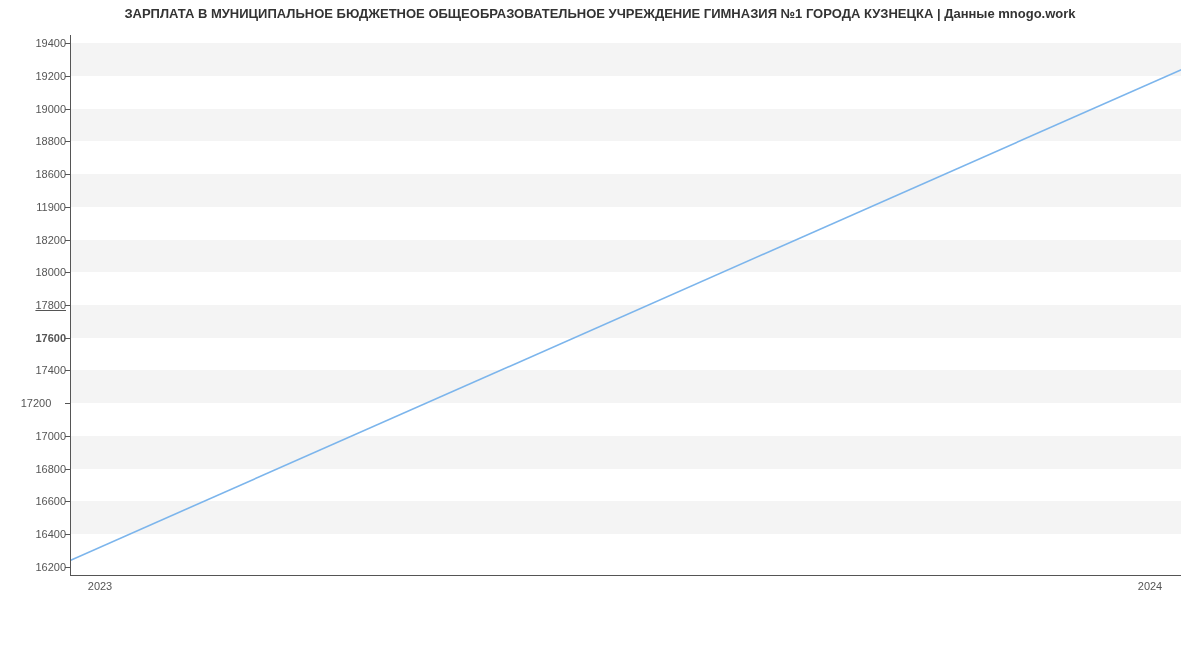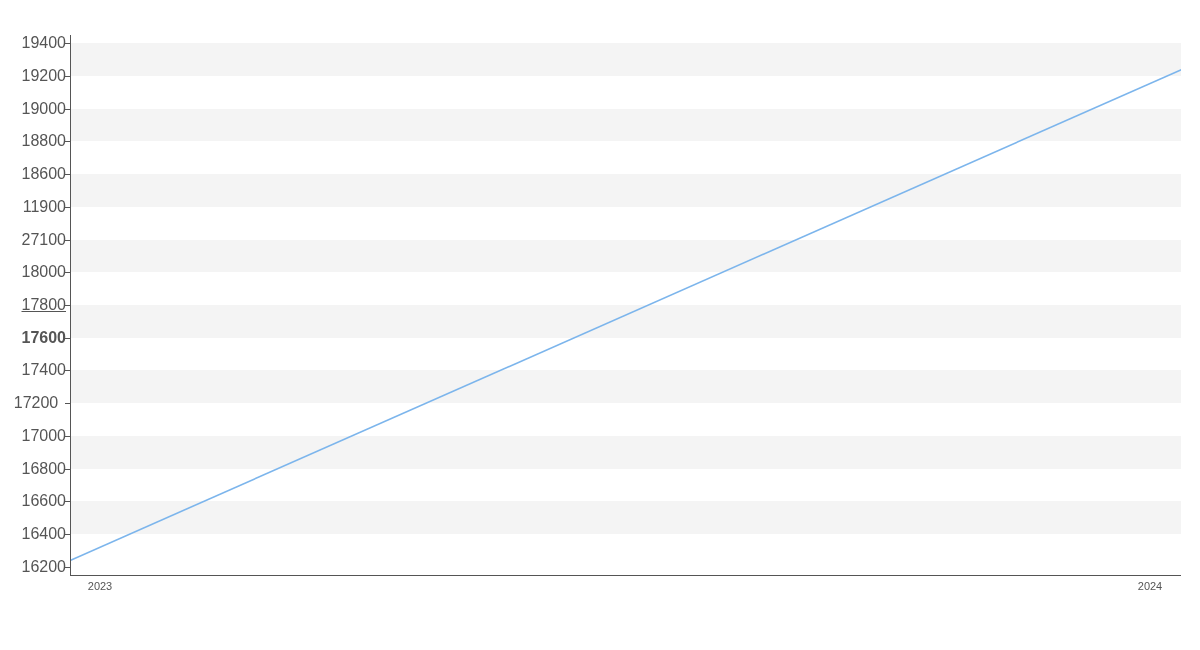--- a/index.html
+++ b/index.html
@@ -42,21 +42,21 @@
     position: absolute;
     left: 0;
     width: 100%;
     background: #f4f4f4;
   }
   .y-tick-label {
     position: absolute;
     right: 1134px;
     width: 60px;
     text-align: right;
-    font-size: 16px;
+    font-size: 11px;
     color: #555;
     transform: translateY(-50%);
   }
   .y-tick-mark {
     position: absolute;
     left: 65px;
     width: 5px;
     height: 1px;
     background: #555;
   }
@@ -78,20 +78,21 @@
     fill: none;
     stroke: #7cb5ec;
     stroke-width: 1.6;
     stroke-linejoin: round;
   }
 </style>
 </head>
 <body>
 
 <div class="chart-container">
+  <div class="title">ЗАРПЛАТА В МУНИЦИПАЛЬНОЕ БЮДЖЕТНОЕ ОБЩЕОБРАЗОВАТЕЛЬНОЕ УЧРЕЖДЕНИЕ ГИМНАЗИЯ №1 ГОРОДА КУЗНЕЦКА | Данные mnogo.work</div>
 
   <div id="y-axis-labels">
       <div class="y-tick-label" style="top: 566.818px;">16200</div>
       <div class="y-tick-mark" style="top: 566.818px;"></div>
       <div class="y-tick-label" style="top: 534.091px;">16400</div>
       <div class="y-tick-mark" style="top: 534.091px;"></div>
       <div class="y-tick-label" style="top: 501.364px;">16600</div>
       <div class="y-tick-mark" style="top: 501.364px;"></div>
       <div class="y-tick-label" style="top: 468.636px;">16800</div>
       <div class="y-tick-mark" style="top: 468.636px;"></div>
@@ -100,21 +101,21 @@
       <div class="y-tick-label" style="top: 403.182px; text-align: center;">17200</div>
       <div class="y-tick-mark" style="top: 403.182px;"></div>
       <div class="y-tick-label" style="top: 370.455px;">17400</div>
       <div class="y-tick-mark" style="top: 370.455px;"></div>
       <div class="y-tick-label" style="top: 337.727px; font-weight: bold;">17600</div>
       <div class="y-tick-mark" style="top: 337.727px;"></div>
       <div class="y-tick-label" style="top: 305px; text-decoration: underline;">17800</div>
       <div class="y-tick-mark" style="top: 305px;"></div>
       <div class="y-tick-label" style="top: 272.273px;">18000</div>
       <div class="y-tick-mark" style="top: 272.273px;"></div>
-      <div class="y-tick-label" style="top: 239.545px;">27100</div>
+      <div class="y-tick-label" style="top: 239.545px;">18200</div>
       <div class="y-tick-mark" style="top: 239.545px;"></div>
       <div class="y-tick-label" style="top: 206.818px;">11900</div>
       <div class="y-tick-mark" style="top: 206.818px;"></div>
       <div class="y-tick-label" style="top: 174.091px;">18600</div>
       <div class="y-tick-mark" style="top: 174.091px;"></div>
       <div class="y-tick-label" style="top: 141.364px;">18800</div>
       <div class="y-tick-mark" style="top: 141.364px;"></div>
       <div class="y-tick-label" style="top: 108.636px;">19000</div>
       <div class="y-tick-mark" style="top: 108.636px;"></div>
       <div class="y-tick-label" style="top: 75.9091px;">19200</div>

